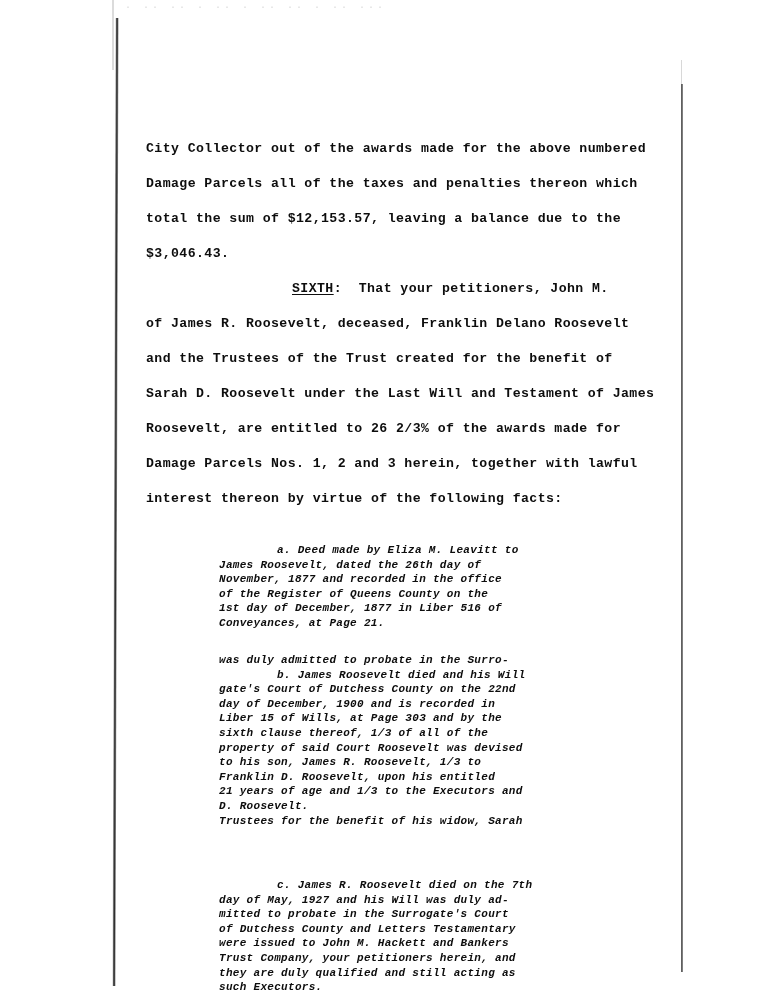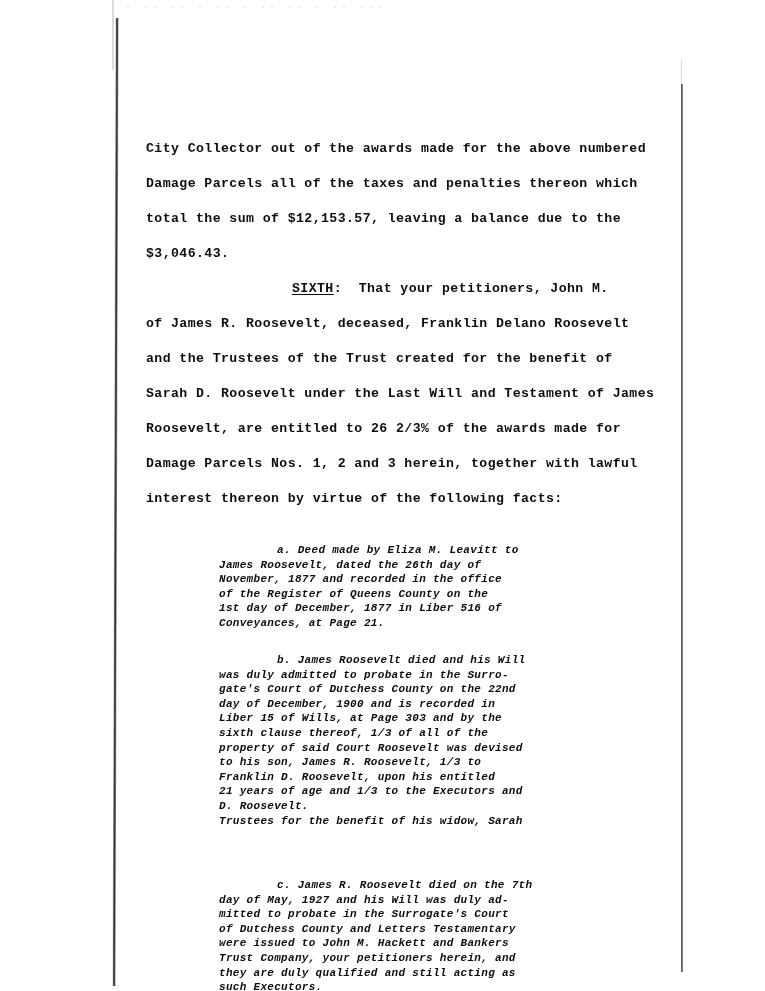--- a/index.html
+++ b/index.html
@@ -150,22 +150,22 @@
   <div class="sub-block" id="sub-a">
     <div class="sub-line typed first">a. Deed made by Eliza M. Leavitt to</div>
     <div class="sub-line typed">James Roosevelt, dated the 26th day of</div>
     <div class="sub-line typed">November, 1877 and recorded in the office</div>
     <div class="sub-line typed">of the Register of Queens County on the</div>
     <div class="sub-line typed">1st day of December, 1877 in Liber 516 of</div>
     <div class="sub-line typed">Conveyances, at Page 21.</div>
   </div>
 
   <div class="sub-block" id="sub-b">
+    <div class="sub-line typed">was duly admitted to probate in the Surro-</div>
     <div class="sub-line typed first">b. James Roosevelt died and his Will</div>
-    <div class="sub-line typed">was duly admitted to probate in the Surro-</div>
     <div class="sub-line typed">gate's Court of Dutchess County on the 22nd</div>
     <div class="sub-line typed">day of December, 1900 and is recorded in</div>
     <div class="sub-line typed">Liber 15 of Wills, at Page 303 and by the</div>
     <div class="sub-line typed">sixth clause thereof, 1/3 of all of the</div>
     <div class="sub-line typed">property of said Court Roosevelt was devised</div>
     <div class="sub-line typed">to his son, James R. Roosevelt, 1/3 to</div>
     <div class="sub-line typed">Franklin D. Roosevelt, upon his entitled</div>
     <div class="sub-line typed">21 years of age and 1/3 to the Executors and</div>
     <div class="sub-line typed">D. Roosevelt.</div>
     <div class="sub-line typed">Trustees for the benefit of his widow, Sarah</div>

